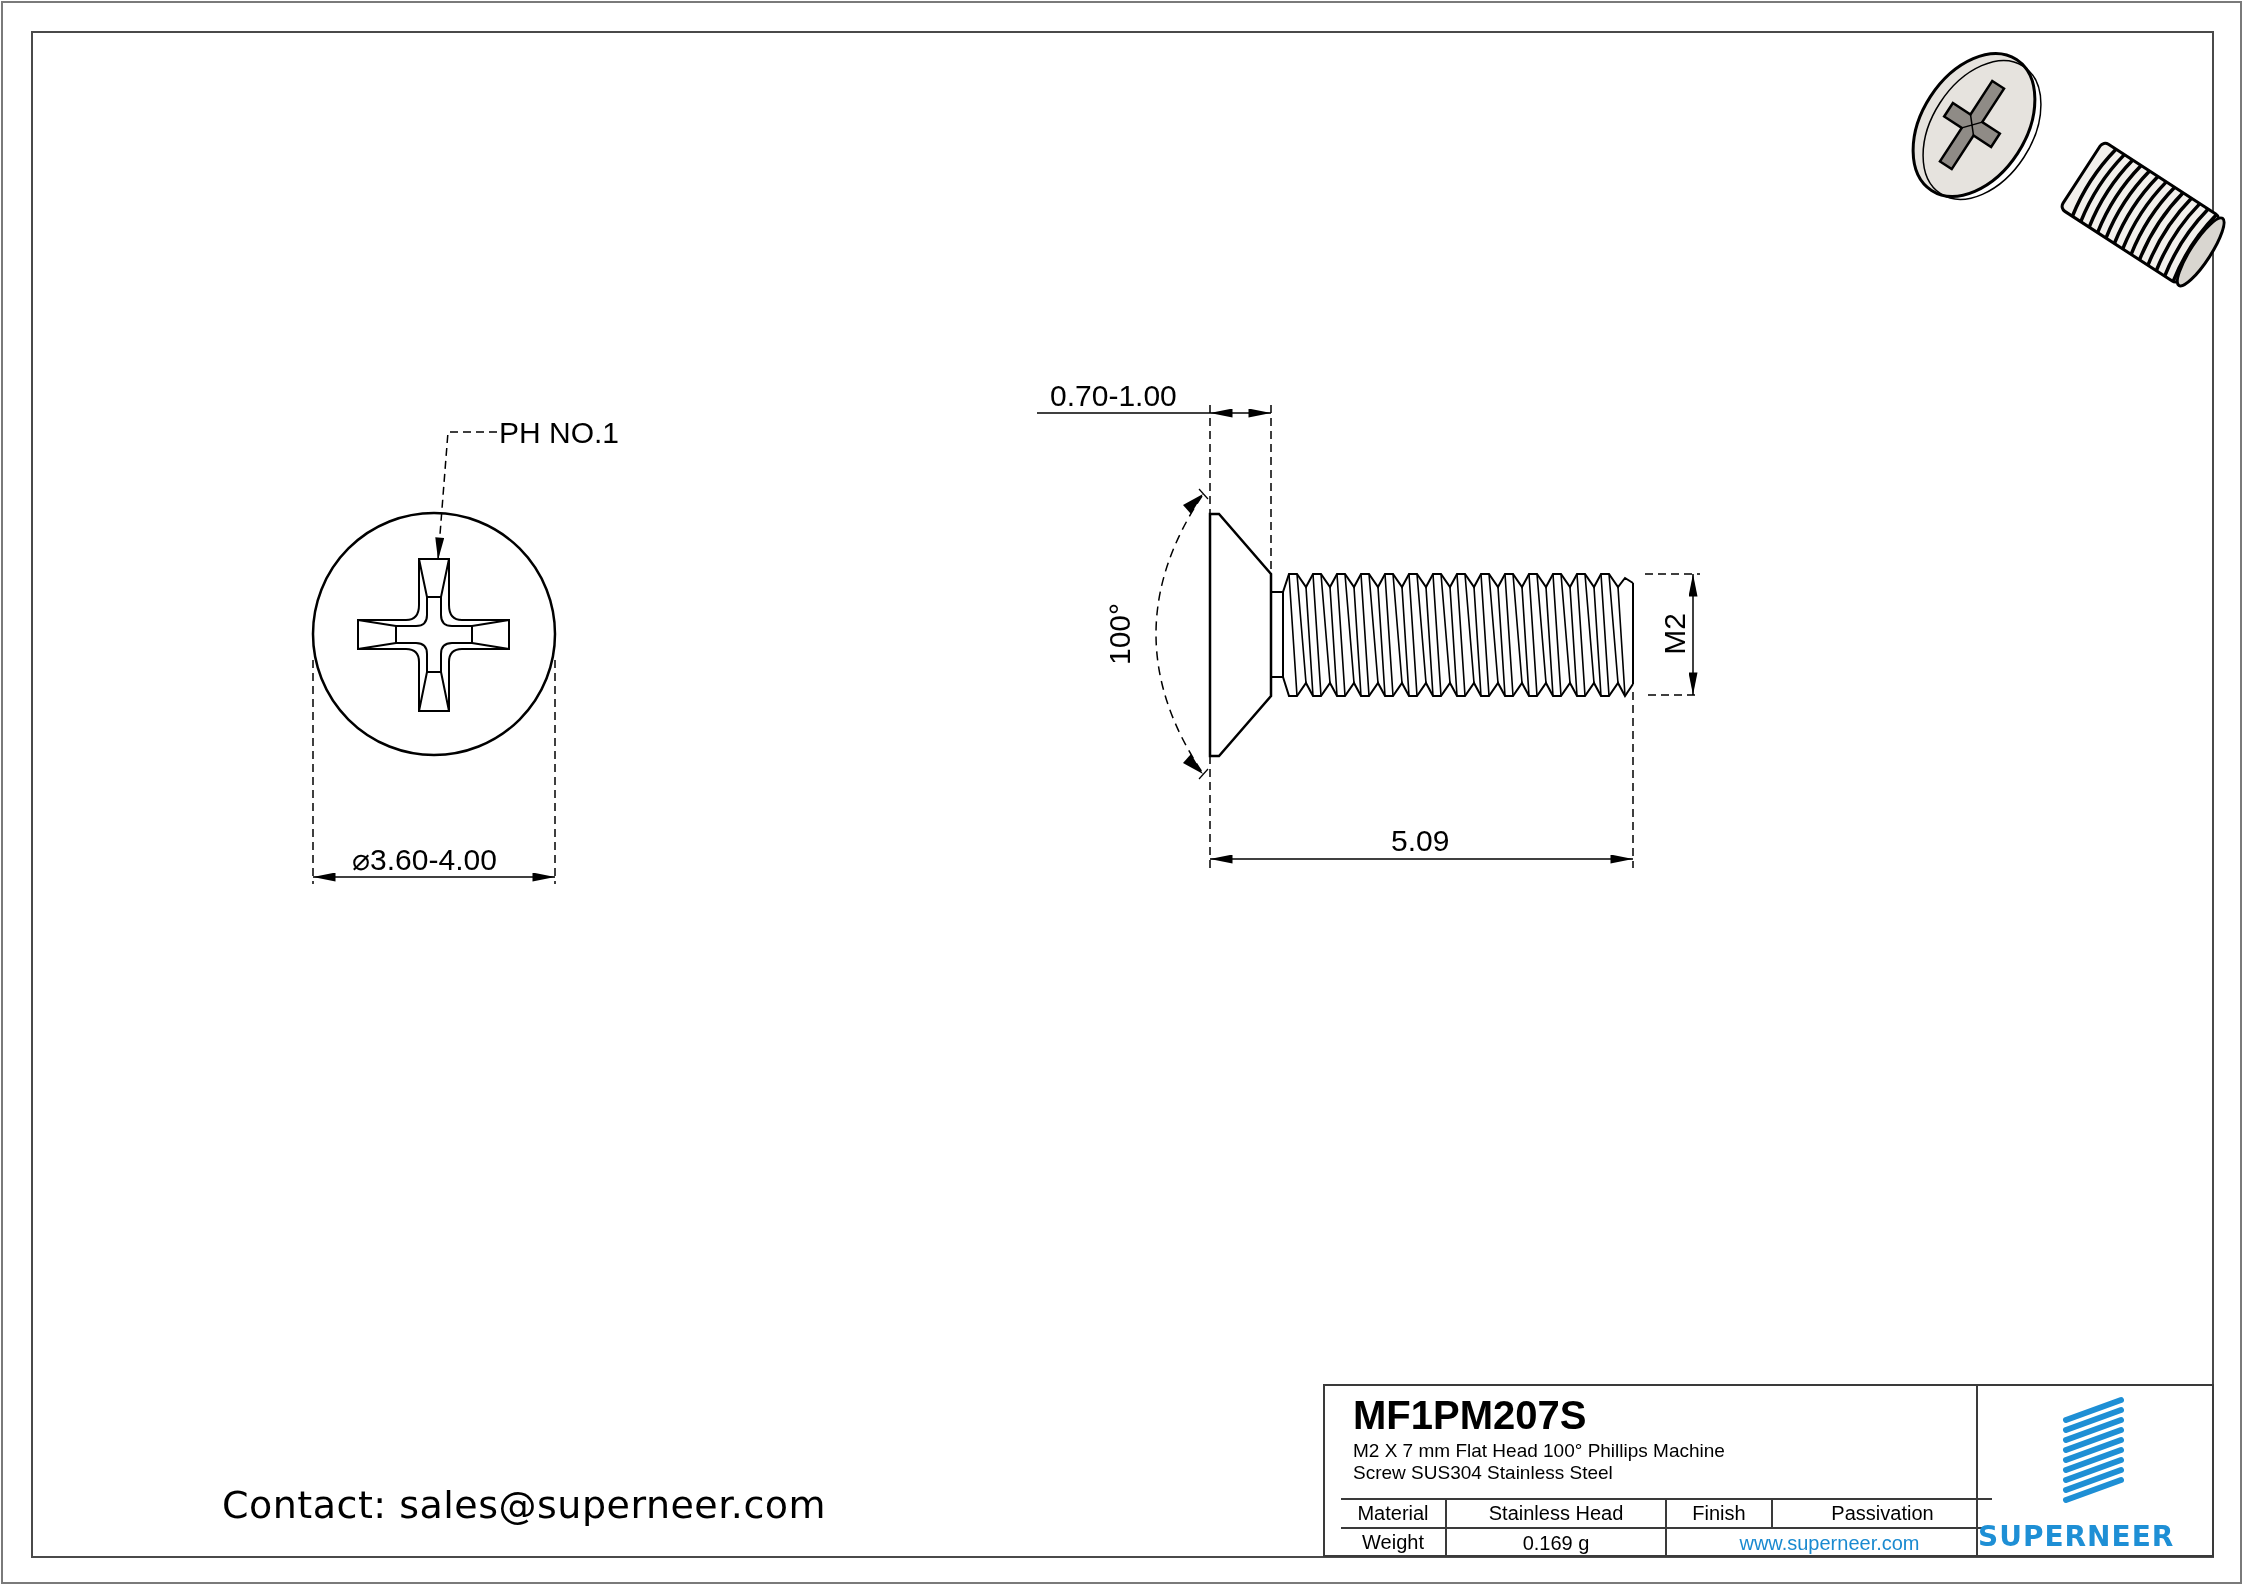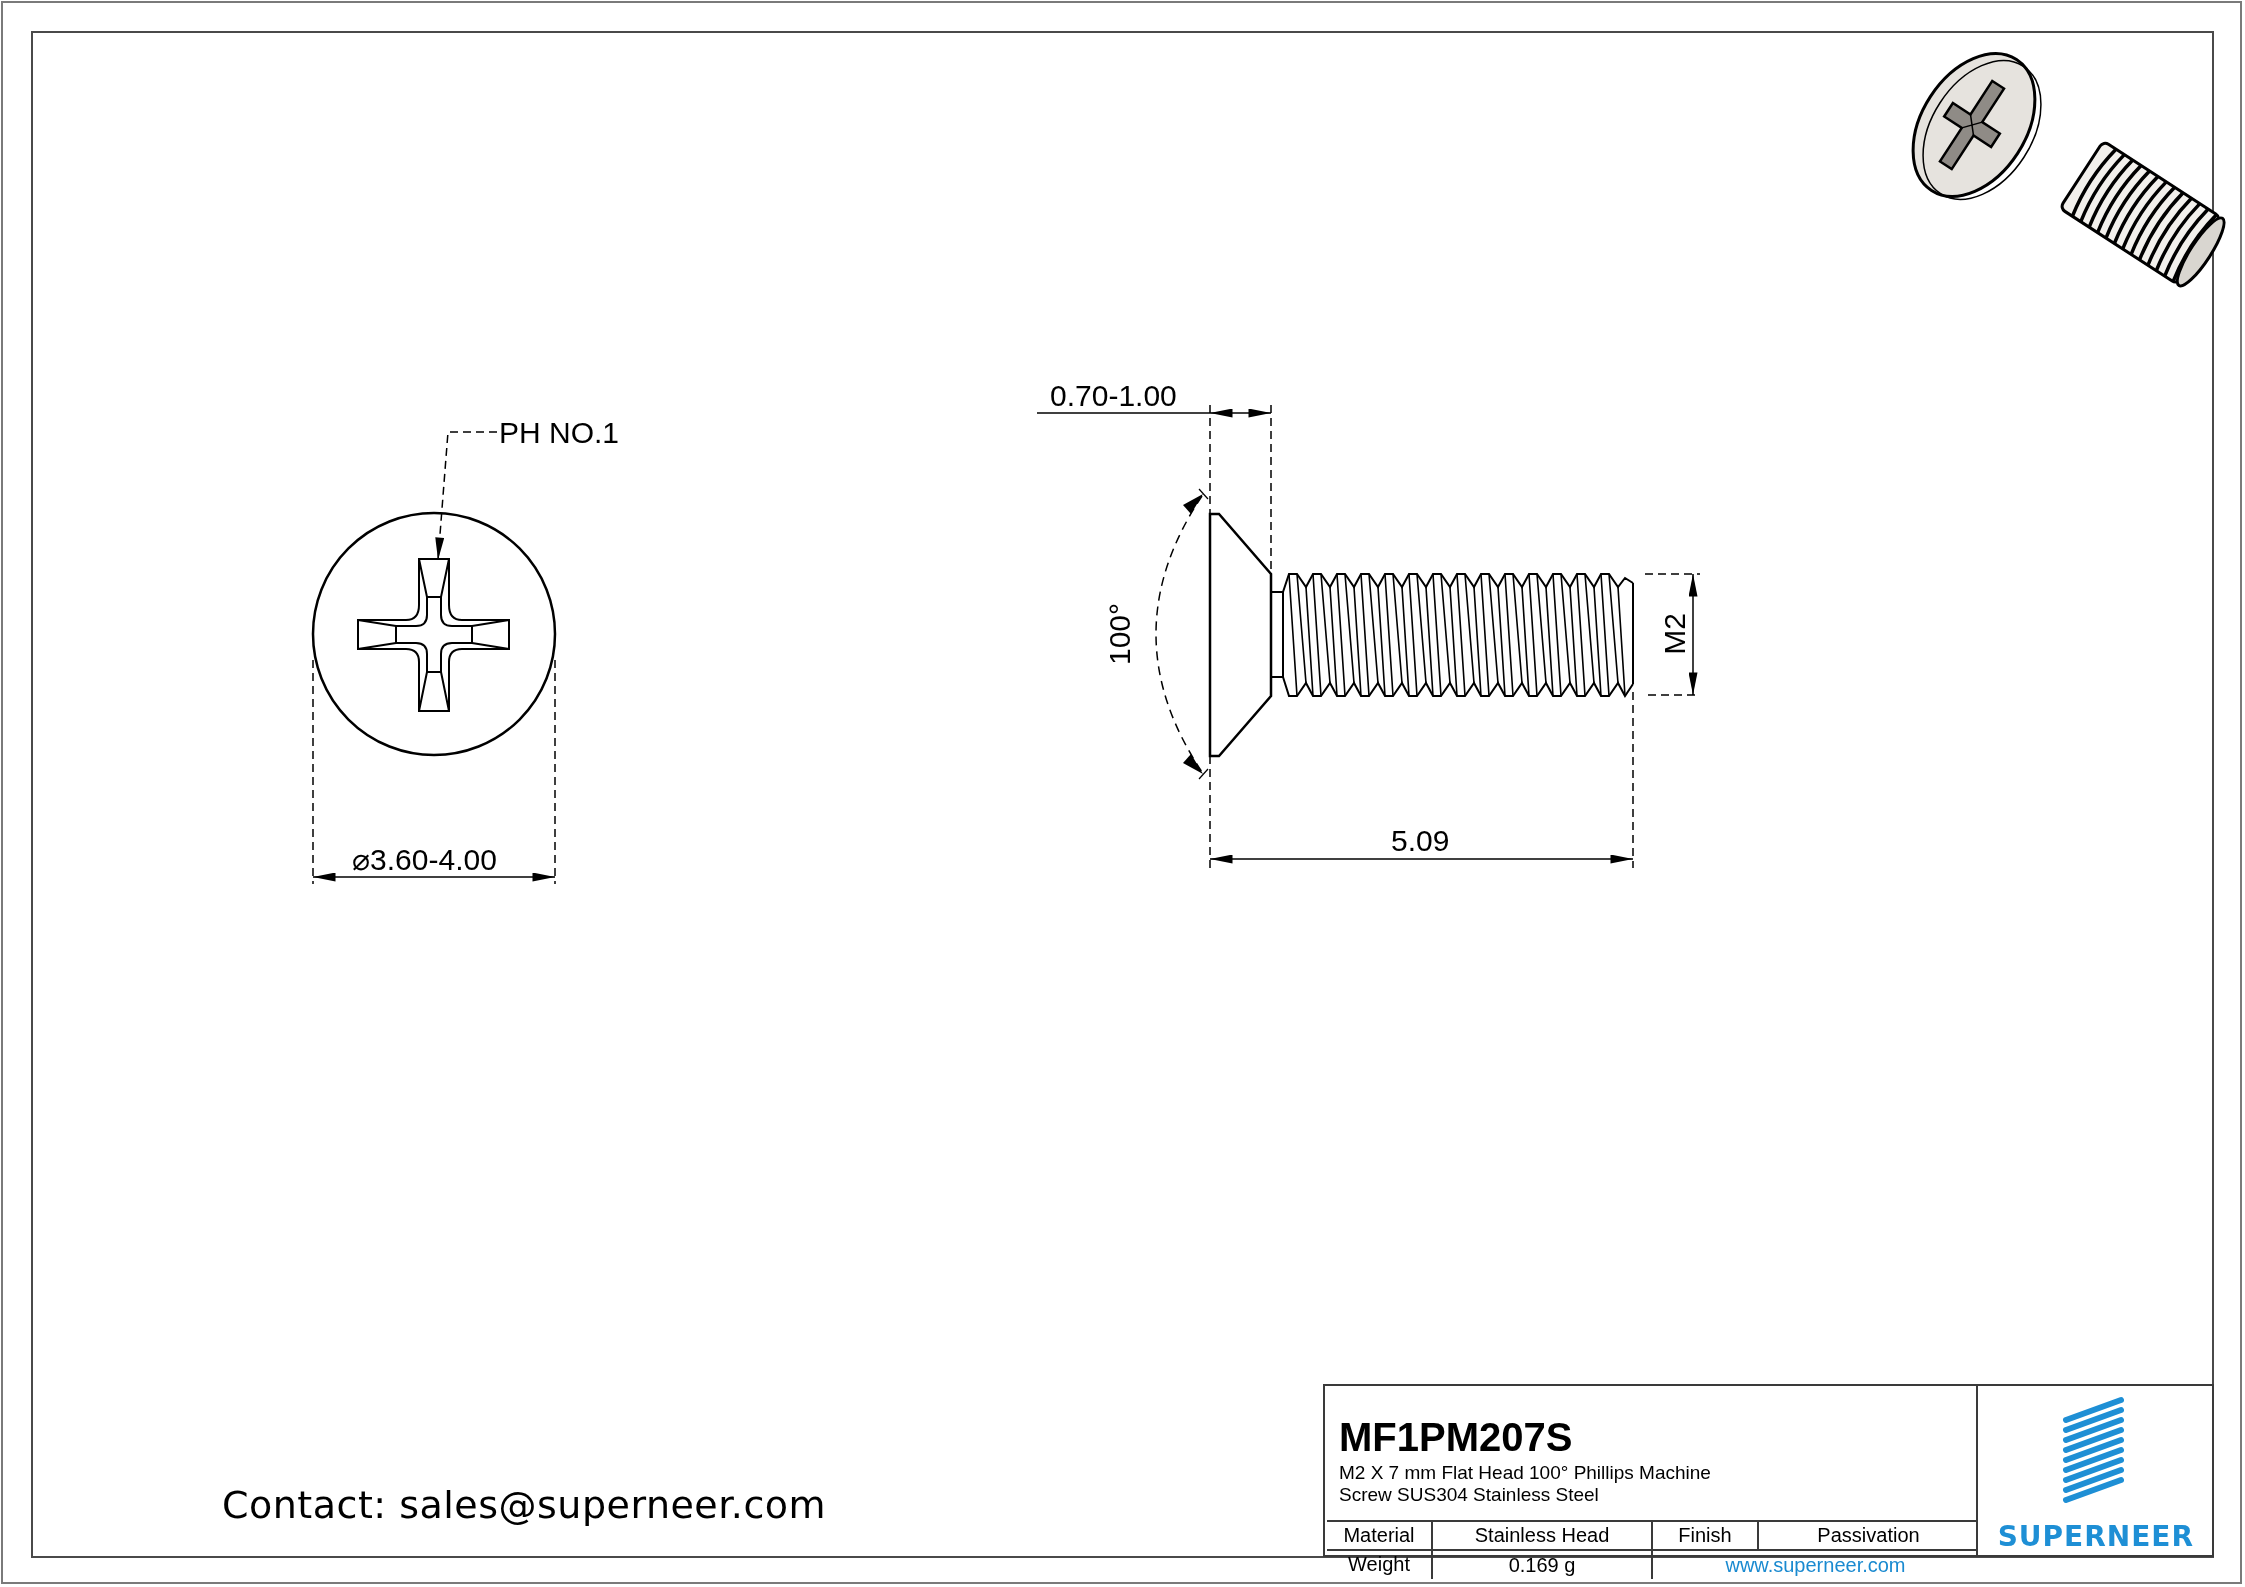--- a/index.html
+++ b/index.html
@@ -5,30 +5,30 @@
   html, body { margin: 0; padding: 0; background: #ffffff; }
   body { width: 2245px; height: 1587px; position: relative; overflow: hidden; font-family: "Liberation Sans", sans-serif; color: #000; }
   .sheet-outer { position: absolute; left: 1px; top: 1px; width: 2241px; height: 1583px; border: 2px solid #7a7a7a; box-sizing: border-box; }
   .sheet-inner { position: absolute; left: 31px; top: 31px; width: 2183px; height: 1527px; border: 2px solid #4a4a4a; box-sizing: border-box; }
   svg.drawing { position: absolute; left: 0; top: 0; }
   .lbl { position: absolute; font-family: "Liberation Sans", sans-serif; font-size: 30px; line-height: 30px; white-space: nowrap; color: #000; text-align: right; }
   .rot { transform: rotate(-90deg); transform-origin: center center; }
   .contact { position: absolute; left: 222px; top: 1480px; font-family: "DejaVu Sans", sans-serif; font-size: 38px; line-height: 50px; white-space: nowrap; letter-spacing: 0.5px; text-align: center; }
   
   .tb { position: absolute; left: 1323px; top: 1384px; width: 891px; height: 173px; border: 2px solid #3a3a3a; box-sizing: border-box; }
-  .tb-main { position: absolute; left: 2px; top: 0; width: 651px; height: 123px; margin-top: 22px; }
+  .tb-main { position: absolute; left: 16px; top: 0; width: 651px; height: 123px; }
   .tb-logo { position: absolute; left: 651px; top: 0; width: 238px; height: 171px; border-left: 2px solid #3a3a3a; box-sizing: border-box; }
   .part-no { position: absolute; left: 12px; top: 6px; font-size: 40px; font-weight: bold; line-height: 46px; }
   .desc { position: absolute; left: 12px; top: 54px; font-size: 19px; line-height: 22px; width: 620px; }
   .grid { position: absolute; left: 0; top: 112px; width: 651px; height: 59px; border-top: 2px solid #3a3a3a; box-sizing: border-box; padding-left: 36px; }
   .cell { position: absolute; font-size: 20px; line-height: 28px; text-align: center; box-sizing: border-box; }
   .vline { position: absolute; width: 2px; background: #3a3a3a; }
   .hline { position: absolute; height: 2px; background: #3a3a3a; }
   .url { color: #1a8ad0; }
-  .brand { position: absolute; left: 0; width: 216px; top: 136px; text-align: right; font-family: "DejaVu Sans", sans-serif; font-weight: bold; font-size: 28px; line-height: 30px; letter-spacing: 1px; }
+  .brand { position: absolute; left: 0; width: 216px; top: 136px; text-align: left; font-family: "DejaVu Sans", sans-serif; font-weight: bold; font-size: 28px; line-height: 30px; letter-spacing: 1px; }
 </style>
 </head>
 <body>
 
 <div class="sheet-outer"></div>
 <div class="sheet-inner"></div>
 
 <svg class="drawing" width="2245" height="1587" viewBox="0 0 2245 1587">
   <defs>
     <marker id="arr" viewBox="0 0 20 8" refX="20" refY="4" markerWidth="24" markerHeight="9" orient="auto-start-reverse" markerUnits="userSpaceOnUse">

